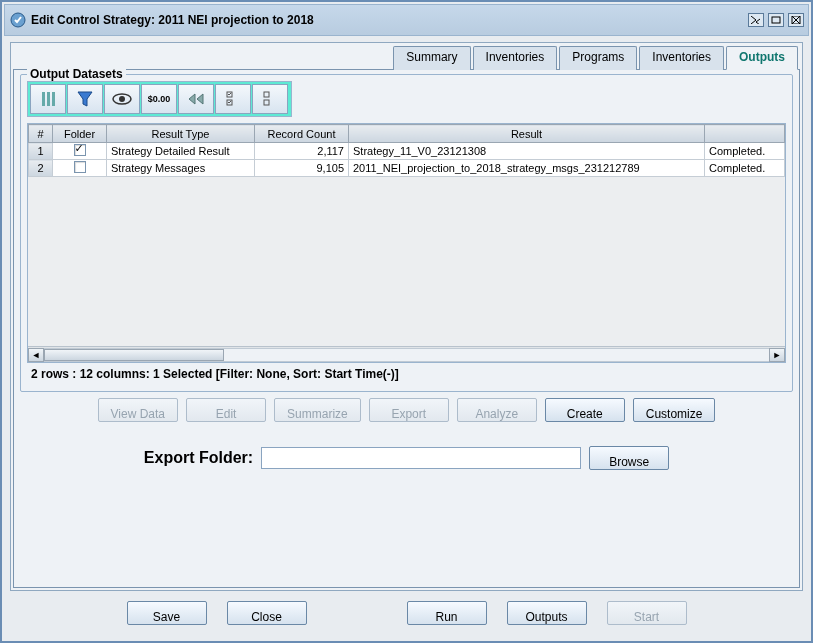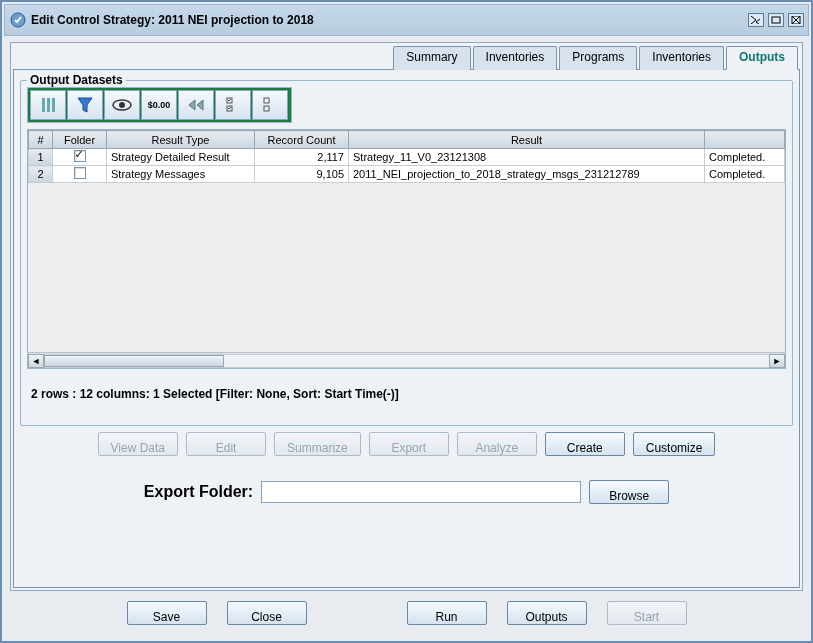--- a/index.html
+++ b/index.html
@@ -87,36 +87,35 @@
     background: #eef2f6;
     flex: 1;
     display: flex;
     flex-direction: column;
     padding: 4px 6px;
   }
   .fieldset {
     border: 1px solid #9ab4ce;
     border-radius: 2px;
     padding: 6px;
-    margin-top: 6px;
     position: relative;
   }
   .fieldset-legend {
     position: absolute;
     top: -8px; left: 6px;
     background: #eef2f6;
     padding: 0 3px;
     font-weight: bold;
     font-size: 12px;
   }
   .toolbar {
     display: flex;
     gap: 0;
     border: 1px solid #9ab4ce;
-    background: #15803d;
+    background: #5eead4;
     padding: 2px;
     width: max-content;
   }
   .toolbtn {
     width: 36px; height: 30px;
     border: 1px solid #8aa4c0;
     background: linear-gradient(#f4f8fc,#d8e4f0);
     margin-right: 1px;
     display: flex; align-items: center; justify-content: center;
     cursor: pointer;
@@ -189,21 +188,21 @@
     font-size: 9px;
   }
   .hscroll .track { flex: 1; position: relative; height: 14px; background: #eef2f6; border-top:1px solid #c0cad4; border-bottom:1px solid #c0cad4;}
   .hscroll .thumb {
     position: absolute; left: 0; top: 0;
     width: 180px; height: 12px;
     background: linear-gradient(#f0f4f8,#ccd6e0);
     border: 1px solid #9aa6b2;
   }
   .statusline {
-    padding: 18px 4px;
+    padding: 4px 4px;
     font-weight: bold;
     font-size: 12px;
   }
   .radios {
     display: flex;
     justify-content: center;
     gap: 10px;
     margin: 14px 0 8px 0;
     align-items: center;
   }

